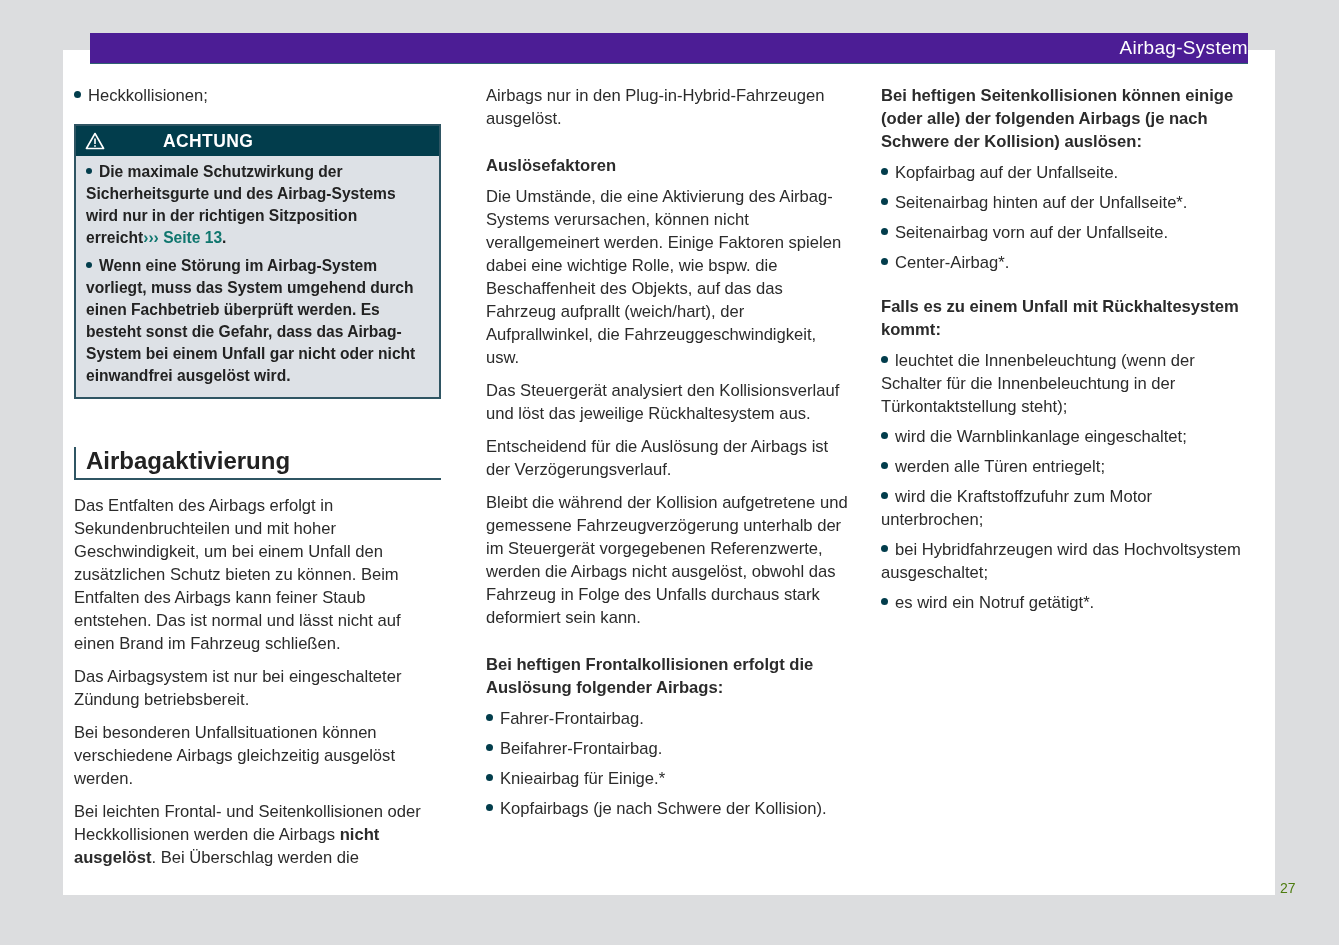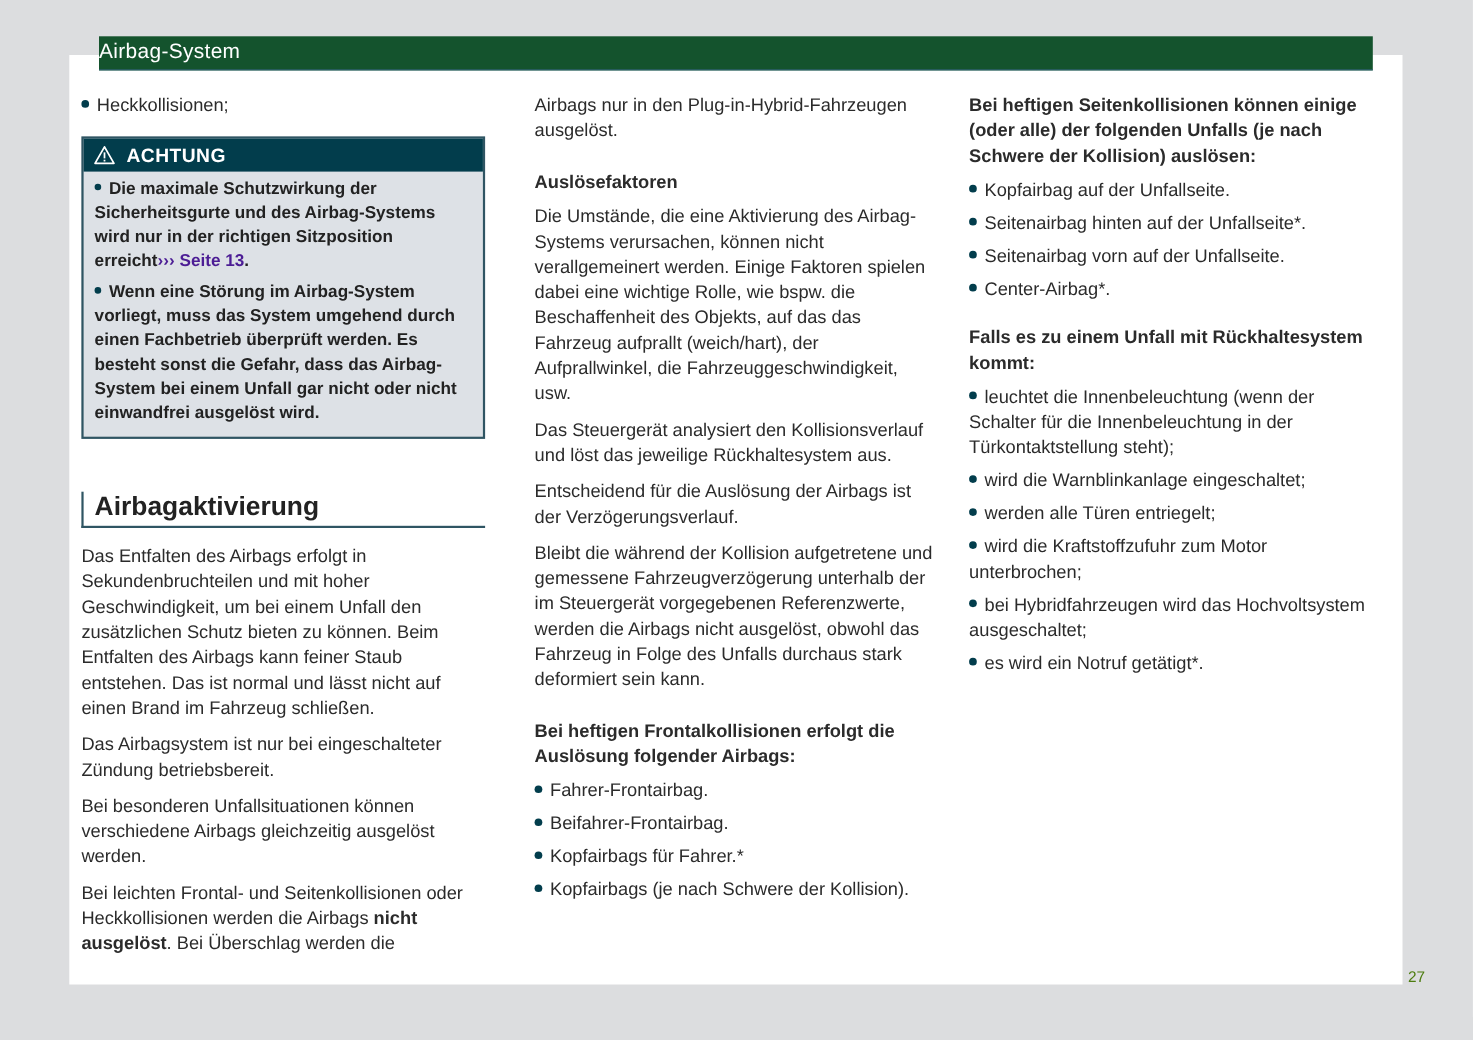--- a/index.html
+++ b/index.html
@@ -8,51 +8,51 @@
     background: #dcdddf;
     font-family: "Liberation Sans", "DejaVu Sans", sans-serif;
     color: #2b2b2b;
   }
   .page {
     position: absolute; left: 63px; top: 50px; width: 1212px; height: 845px;
     background: #ffffff;
   }
   .header-bar {
     position: absolute; left: 90px; top: 33px; width: 1158px; height: 30px;
-    background: #14532d;
+    background: #4c1d95;
     border-bottom: 1px solid #2f6272;
     color: #ffffff; font-size: 19px; letter-spacing: 0.3px;
-    display: flex; align-items: center; justify-content: flex-start;
+    display: flex; align-items: center; justify-content: flex-end;
   }
   .col { position: absolute; top: 84px; width: 367px; font-size: 16.6px; line-height: 23px; }
   .col1 { left: 74px; }
   .col2 { left: 486px; }
   .col3 { left: 881px; }
   p { margin: 0 0 10px 0; }
   .bold { font-weight: bold; }
   .bullet { margin: 0 0 7px 0; }
   .bullet .dot {
     display: inline-block; width: 7px; height: 7px; border-radius: 50%;
     background: #023d4c; margin-right: 7px; vertical-align: 3px;
   }
   .warn {
     margin-top: 17px; border: 2px solid #2f5563; background: #dde1e6;
   }
   .warn-head {
     background: #023d4c; color: #fff; height: 30px; display: flex; align-items: center;
-    padding-left: 9px; font-weight: bold; font-size: 17.5px; letter-spacing: 0.4px;
+    padding-left: 9px; font-weight: bold; font-size: 17.5px; letter-spacing: 0.4px; gap: 48px;
   }
   .warn-head .tri { margin-right: 10px; display: inline-flex; }
   .warn-body { padding: 5px 9px 4px 10px; font-weight: bold; font-size: 15.6px; line-height: 22px; color: #222; }
   .warn-body .item { margin-bottom: 6px; }
   .warn-body .dot {
     display: inline-block; width: 6px; height: 6px; border-radius: 50%; background: #023d4c;
     margin-right: 7px; vertical-align: 3px;
   }
-  .link { color: #4c1d95; text-align: center; }
+  .link { color: #0f766e; text-align: center; }
   .section-head {
     margin-top: 48px; margin-bottom: 14px;
     border-left: 2px solid #2f5563; border-bottom: 2px solid #2f5563;
     padding: 1px 0 4px 10px; font-weight: bold; font-size: 24px; line-height: 26px; color: #222;
   }
   .subhead { font-weight: bold; margin: 0 0 8px 0; }
   .spacer-20 { height: 14px; }
   .page-number {
     position: absolute; left: 1280px; top: 880px; font-weight: normal; font-size: 14px; color: #4d7c0f;
   }
@@ -107,26 +107,26 @@
   <div class="spacer-20"></div>
   <p class="subhead">Auslösefaktoren</p>
   <p>Die Umstände, die eine Aktivierung des Airbag-Systems verursachen, können nicht verallgemeinert werden. Einige Faktoren spielen dabei eine wichtige Rolle, wie bspw. die Beschaffenheit des Objekts, auf das das Fahrzeug aufprallt (weich/hart), der Aufprallwinkel, die Fahrzeuggeschwindigkeit, usw.</p>
   <p>Das Steuergerät analysiert den Kollisionsverlauf und löst das jeweilige Rückhaltesystem aus.</p>
   <p>Entscheidend für die Auslösung der Airbags ist der Verzögerungsverlauf.</p>
   <p>Bleibt die während der Kollision aufgetretene und gemessene Fahrzeugverzögerung unterhalb der im Steuergerät vorgegebenen Referenzwerte, werden die Airbags nicht ausgelöst, obwohl das Fahrzeug in Folge des Unfalls durchaus stark deformiert sein kann.</p>
   <div class="spacer-20"></div>
   <p class="subhead">Bei heftigen Frontalkollisionen erfolgt die Auslösung folgender Airbags:</p>
   <div class="bullet"><span class="dot"></span><span>Fahrer-Frontairbag.</span></div>
   <div class="bullet"><span class="dot"></span><span>Beifahrer-Frontairbag.</span></div>
-  <div class="bullet"><span class="dot"></span><span>Kopfairbags für Fahrer.*</span></div>
+  <div class="bullet"><span class="dot"></span><span>Knieairbag für Einige.*</span></div>
   <div class="bullet"><span class="dot"></span><span>Kopfairbags (je nach Schwere der Kollision).</span></div>
 </div>
 
 <div class="col col3">
-  <p class="subhead">Bei heftigen Seitenkollisionen können einige (oder alle) der folgenden Unfalls (je nach Schwere der Kollision) auslösen:</p>
+  <p class="subhead">Bei heftigen Seitenkollisionen können einige (oder alle) der folgenden Airbags (je nach Schwere der Kollision) auslösen:</p>
   <div class="bullet"><span class="dot"></span><span>Kopfairbag auf der Unfallseite.</span></div>
   <div class="bullet"><span class="dot"></span><span>Seitenairbag hinten auf der Unfallseite*.</span></div>
   <div class="bullet"><span class="dot"></span><span>Seitenairbag vorn auf der Unfallseite.</span></div>
   <div class="bullet"><span class="dot"></span><span>Center-Airbag*.</span></div>
   <div class="spacer-20"></div>
   <p class="subhead">Falls es zu einem Unfall mit Rückhaltesystem kommt:</p>
   <div class="bullet"><span class="dot"></span><span>leuchtet die Innenbeleuchtung (wenn der Schalter für die Innenbeleuchtung in der Türkontaktstellung steht);</span></div>
   <div class="bullet"><span class="dot"></span><span>wird die Warnblinkanlage eingeschaltet;</span></div>
   <div class="bullet"><span class="dot"></span><span>werden alle Türen entriegelt;</span></div>
   <div class="bullet"><span class="dot"></span><span>wird die Kraftstoffzufuhr zum Motor unterbrochen;</span></div>

